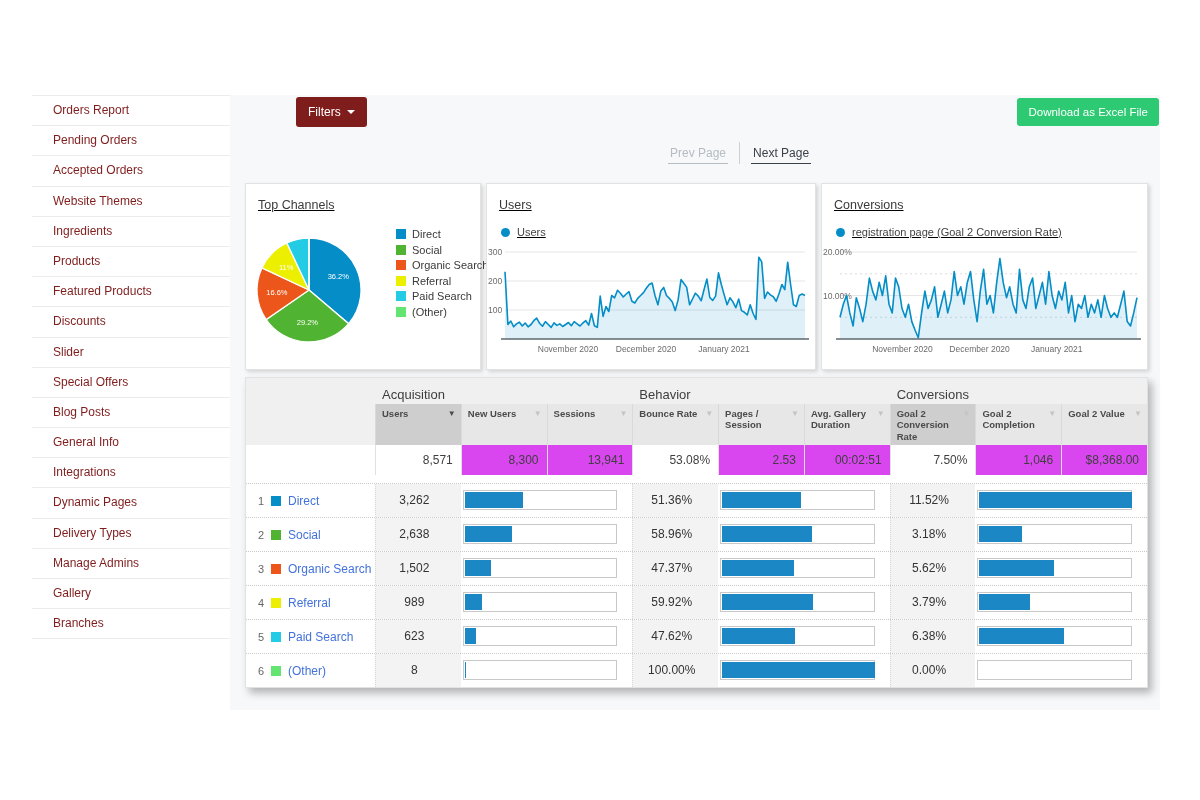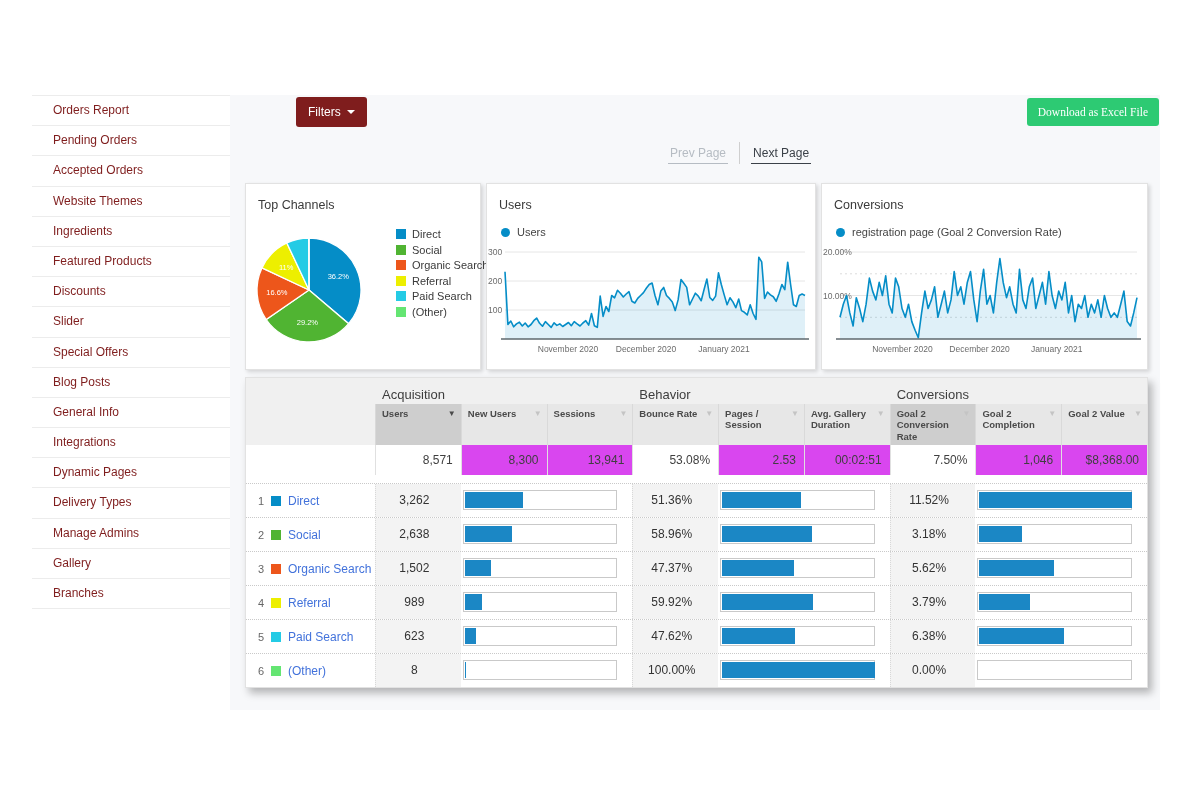--- a/index.html
+++ b/index.html
@@ -8,30 +8,30 @@
   
   .sidebar{position:absolute;left:32px;top:95px;width:198px;background:#fff;}
   .sb-item{height:29.2px;line-height:29.2px;padding-left:21px;font-size:12px;color:#7f1d1d;border-top:1px solid #ececec;cursor:pointer;white-space:nowrap;}
   .sb-item:last-child{border-bottom:1px solid #ececec;}
 
   
   .content{position:absolute;left:230px;top:95px;width:930px;height:615px;background:#f7f8fa;}
 
   .btn-filters{position:absolute;left:66px;top:2px;background:#7f1d1d;color:#fff;font-size:12px;border:none;border-radius:3px;padding:8px 12px;cursor:pointer;display:flex;align-items:center;gap:6px;}
   .caret{display:inline-block;width:0;height:0;border-left:4px solid transparent;border-right:4px solid transparent;border-top:4px solid #fff;}
-  .btn-download{position:absolute;right:1px;top:3px;background:#2dca73;color:#fff;font-size:11.5px;border:none;border-radius:3px;padding:8px 11px;cursor:pointer;font-family:Liberation Serif, serif;}
+  .btn-download{position:absolute;right:1px;top:3px;background:#2dca73;color:#fff;font-size:11.5px;border:none;border-radius:3px;padding:8px 11px;cursor:pointer;}
 
   .pagination{position:absolute;left:438px;top:47px;display:flex;align-items:flex-end;font-size:12px;}
   .page-prev{color:#b6bcc3;border-bottom:1px solid #b6bcc3;padding:0 2px 3px 2px;cursor:pointer;}
   .page-divider{width:1px;height:22px;background:#cfcfcf;margin:0 11px;}
   .page-next{color:#3b4148;border-bottom:1px solid #3b4148;padding:0 2px 3px 2px;cursor:pointer;}
 
   
   .panel{position:absolute;left:15px;top:88px;width:903px;}
-  .cards-row{display:flex;gap:5px;}
+  .cards-row{display:flex;gap:5px;text-decoration:underline;}
   .card{background:#fff;border:1px solid #e2e2e2;box-shadow:2px 2px 4px rgba(0,0,0,0.15);box-sizing:border-box;height:187px;position:relative;}
   .card-pie{width:236px;}
   .card-line1{width:330px;}
   .card-line2{width:327px;}
   .card-title{font-size:12.5px;color:#3a3a3a;margin:14px 0 0 12px;}
   .line-legend{display:flex;align-items:center;gap:7px;margin:14px 0 0 14px;font-size:11px;color:#444;}
   .legend-dot{width:9px;height:9px;border-radius:50%;background:#058dc7;flex:0 0 auto;}
   .chart-svg{position:absolute;left:0;top:58px;}
   .pie-svg{position:absolute;left:0;top:28px;}
   .pie-legend{position:absolute;left:150px;top:44px;}
@@ -65,20 +65,21 @@
 </style>
 </head>
 <body>
 
 <div class="sidebar" id="sidebar">
     <div class="sb-item">Orders Report</div>
     <div class="sb-item">Pending Orders</div>
     <div class="sb-item">Accepted Orders</div>
     <div class="sb-item">Website Themes</div>
     <div class="sb-item">Ingredients</div>
+    <div class="sb-item">Products</div>
     <div class="sb-item">Featured Products</div>
     <div class="sb-item">Discounts</div>
     <div class="sb-item">Slider</div>
     <div class="sb-item">Special Offers</div>
     <div class="sb-item">Blog Posts</div>
     <div class="sb-item">General Info</div>
     <div class="sb-item">Integrations</div>
     <div class="sb-item">Dynamic Pages</div>
     <div class="sb-item">Delivery Types</div>
     <div class="sb-item">Manage Admins</div>

